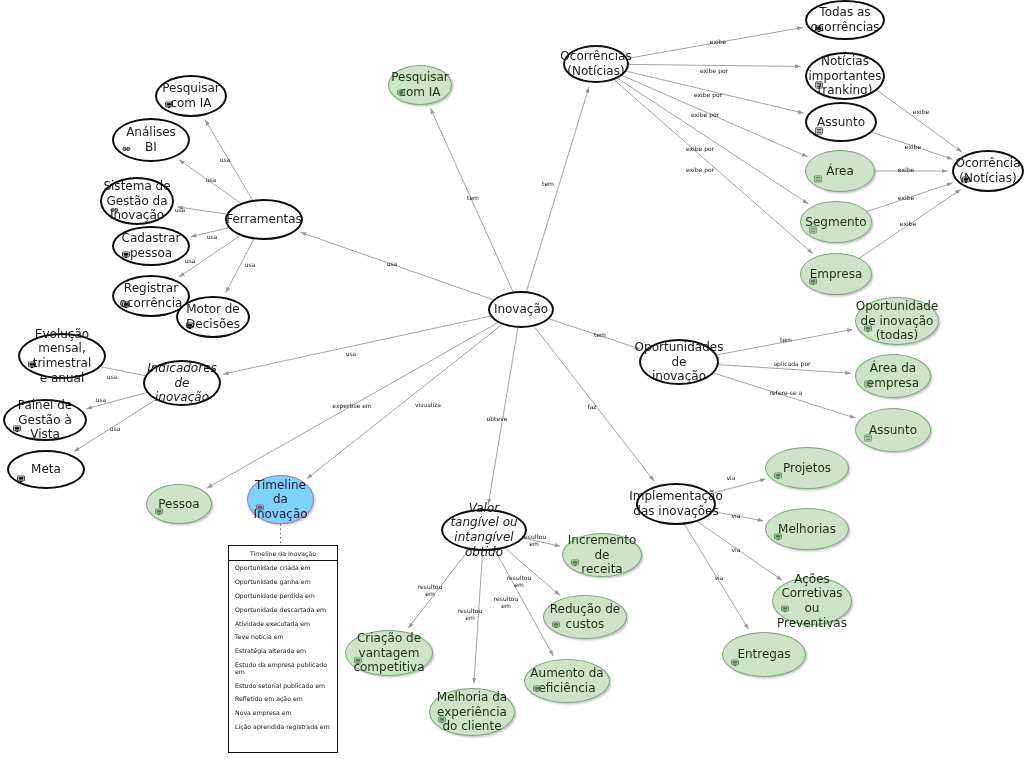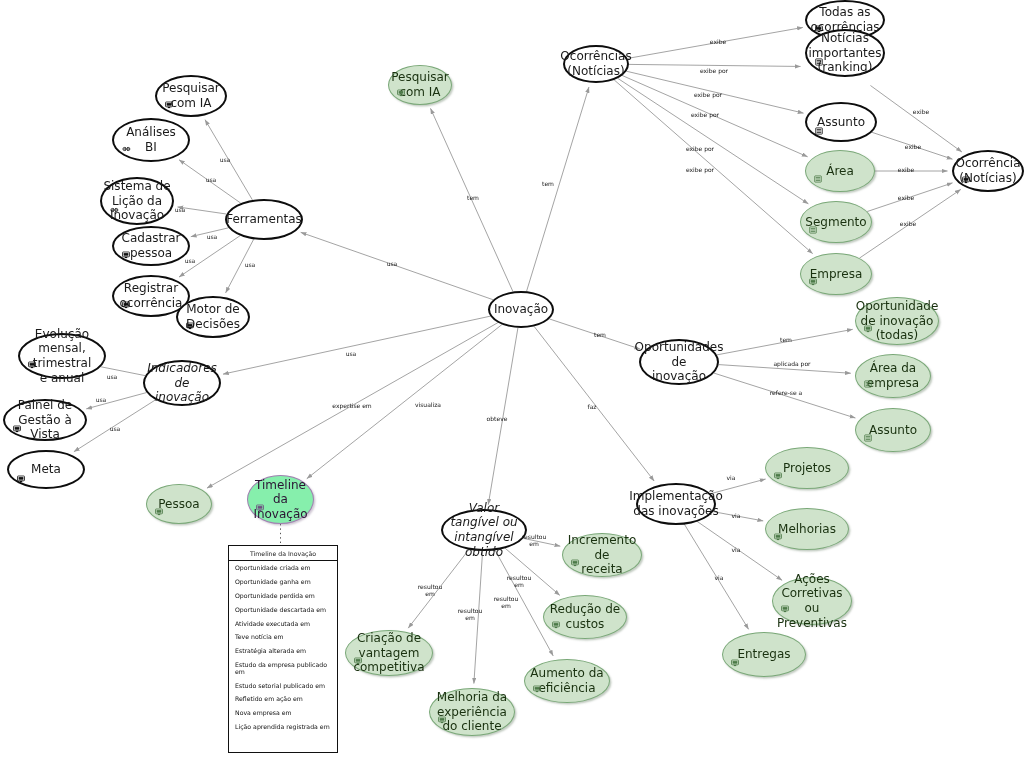--- a/index.html
+++ b/index.html
@@ -9,21 +9,21 @@
   #canvas{position:absolute;left:0;top:0;width:1024px;height:759px;}
   #edge-layer{position:absolute;left:0;top:0;width:1024px;height:759px;pointer-events:none;}
   #title{position:absolute;left:0;top:2px;width:1024px;text-align:center;
          font-size:8.2px;font-weight:bold;letter-spacing:.15px;color:#000;}
   .node{position:absolute;display:flex;align-items:center;justify-content:center;
         box-sizing:border-box;border-radius:50%;text-align:center;}
   .node .lbl{font-size:12px;line-height:1.22;white-space:pre-line;display:block;}
   .node .ico{position:absolute;display:block;}
   .n-black{background:#ffffff;border:2.1px solid #0d0d0d;}
   .n-green{background:#cfe3cb;border:1.2px solid #7aa878;box-shadow:1.5px 1.5px 2px rgba(120,140,118,.45);}
-  .n-purple{background:#86efac;border:1.3px solid #9f7fb0;box-shadow:1.5px 1.5px 2px rgba(140,120,150,.4);}
+  .n-purple{background:#7dd3fc;border:1.3px solid #9f7fb0;box-shadow:1.5px 1.5px 2px rgba(140,120,150,.4);}
   .n-green .lbl{color:#19310f;}
   .n-purple .lbl{color:#2a1433;}
   .elabel{position:absolute;font-size:6px;color:#151515;white-space:pre-line;
           text-align:center;line-height:1.2;transform:translate(-50%,-50%);}
   #legend{position:absolute;background:#fff;border:1.6px solid #111;box-sizing:border-box;}
   #legend .lg-head{font-size:6.2px;text-align:center;padding:3.5px 2px;
                    border-bottom:1.6px solid #111;font-weight:normal;}
   #legend .lg-row{font-size:6.2px;padding:3.4px 0 3.4px 6px;color:#111;}
 </style>
 </head>
@@ -103,21 +103,21 @@
         <span class="lbl">Análises
 BI</span>
       </div>
       <div class="node n-black" style="left: 100px; top: 177px; width: 74px; height: 48px;">
         <span class="ico" style="left: 8px; top: 20px;"><svg width="9" height="8" viewBox="0 0 18 14">
             <path d="M7.2,4.2 a3.2,3.2 0 0 0 0,5.6 M10.8,4.2 a3.2,3.2 0 0 1 0,5.6" fill="none" stroke="#101010" stroke-width="1.7"></path>
             <circle cx="5" cy="7" r="3.1" fill="none" stroke="#101010" stroke-width="1.7"></circle>
             <circle cx="12.6" cy="7" r="3.1" fill="none" stroke="#101010" stroke-width="1.7"></circle>
           </svg></span>
         <span class="lbl">Sistema de
-Lição da
+Gestão da
 Inovação</span>
       </div>
       <div class="node n-black" style="left: 112px; top: 226px; width: 78px; height: 40px;">
         <span class="ico" style="left: 8px; top: 16px;"><svg width="8" height="8" viewBox="0 0 16 16">
             <rect x="1" y="2" width="14" height="9.5" rx="1.4" fill="none" stroke="#101010" stroke-width="1.6"></rect>
             <rect x="3.2" y="4.2" width="9.6" height="5.2" fill="#101010"></rect>
             <rect x="5.5" y="12" width="5" height="2.2" fill="#101010"></rect>
           </svg></span>
         <span class="lbl">Cadastrar
 pessoa</span>
@@ -211,21 +211,21 @@
       </div>
       <div class="node n-black" style="left: 805px; top: 0px; width: 80px; height: 40px;">
         <span class="ico" style="left: 8px; top: 16px;"><svg width="8" height="8" viewBox="0 0 16 16">
             <rect x="1" y="2" width="14" height="9.5" rx="1.4" fill="none" stroke="#101010" stroke-width="1.6"></rect>
             <rect x="3.2" y="4.2" width="9.6" height="5.2" fill="#101010"></rect>
             <rect x="5.5" y="12" width="5" height="2.2" fill="#101010"></rect>
           </svg></span>
         <span class="lbl">Todas as
 ocorrências</span>
       </div>
-      <div class="node n-black" style="left: 805px; top: 29px; width: 80px; height: 48px;">
+      <div class="node n-black" style="left: 805px; top: 52px; width: 80px; height: 48px;">
         <span class="ico" style="left: 8px; top: 20px;"><svg width="8" height="8" viewBox="0 0 16 16">
             <rect x="1.4" y="1.8" width="13.2" height="12.4" rx="1" fill="none" stroke="#101010" stroke-width="1.6"></rect>
             <rect x="3.4" y="4" width="9.2" height="1.5" fill="#101010"></rect>
             <rect x="3.4" y="7.2" width="9.2" height="1.5" fill="#101010"></rect>
             <rect x="3.4" y="10.4" width="9.2" height="1.5" fill="#101010"></rect>
           </svg></span>
         <span class="lbl">Notícias
 importantes
 (ranking)</span>
       </div>

